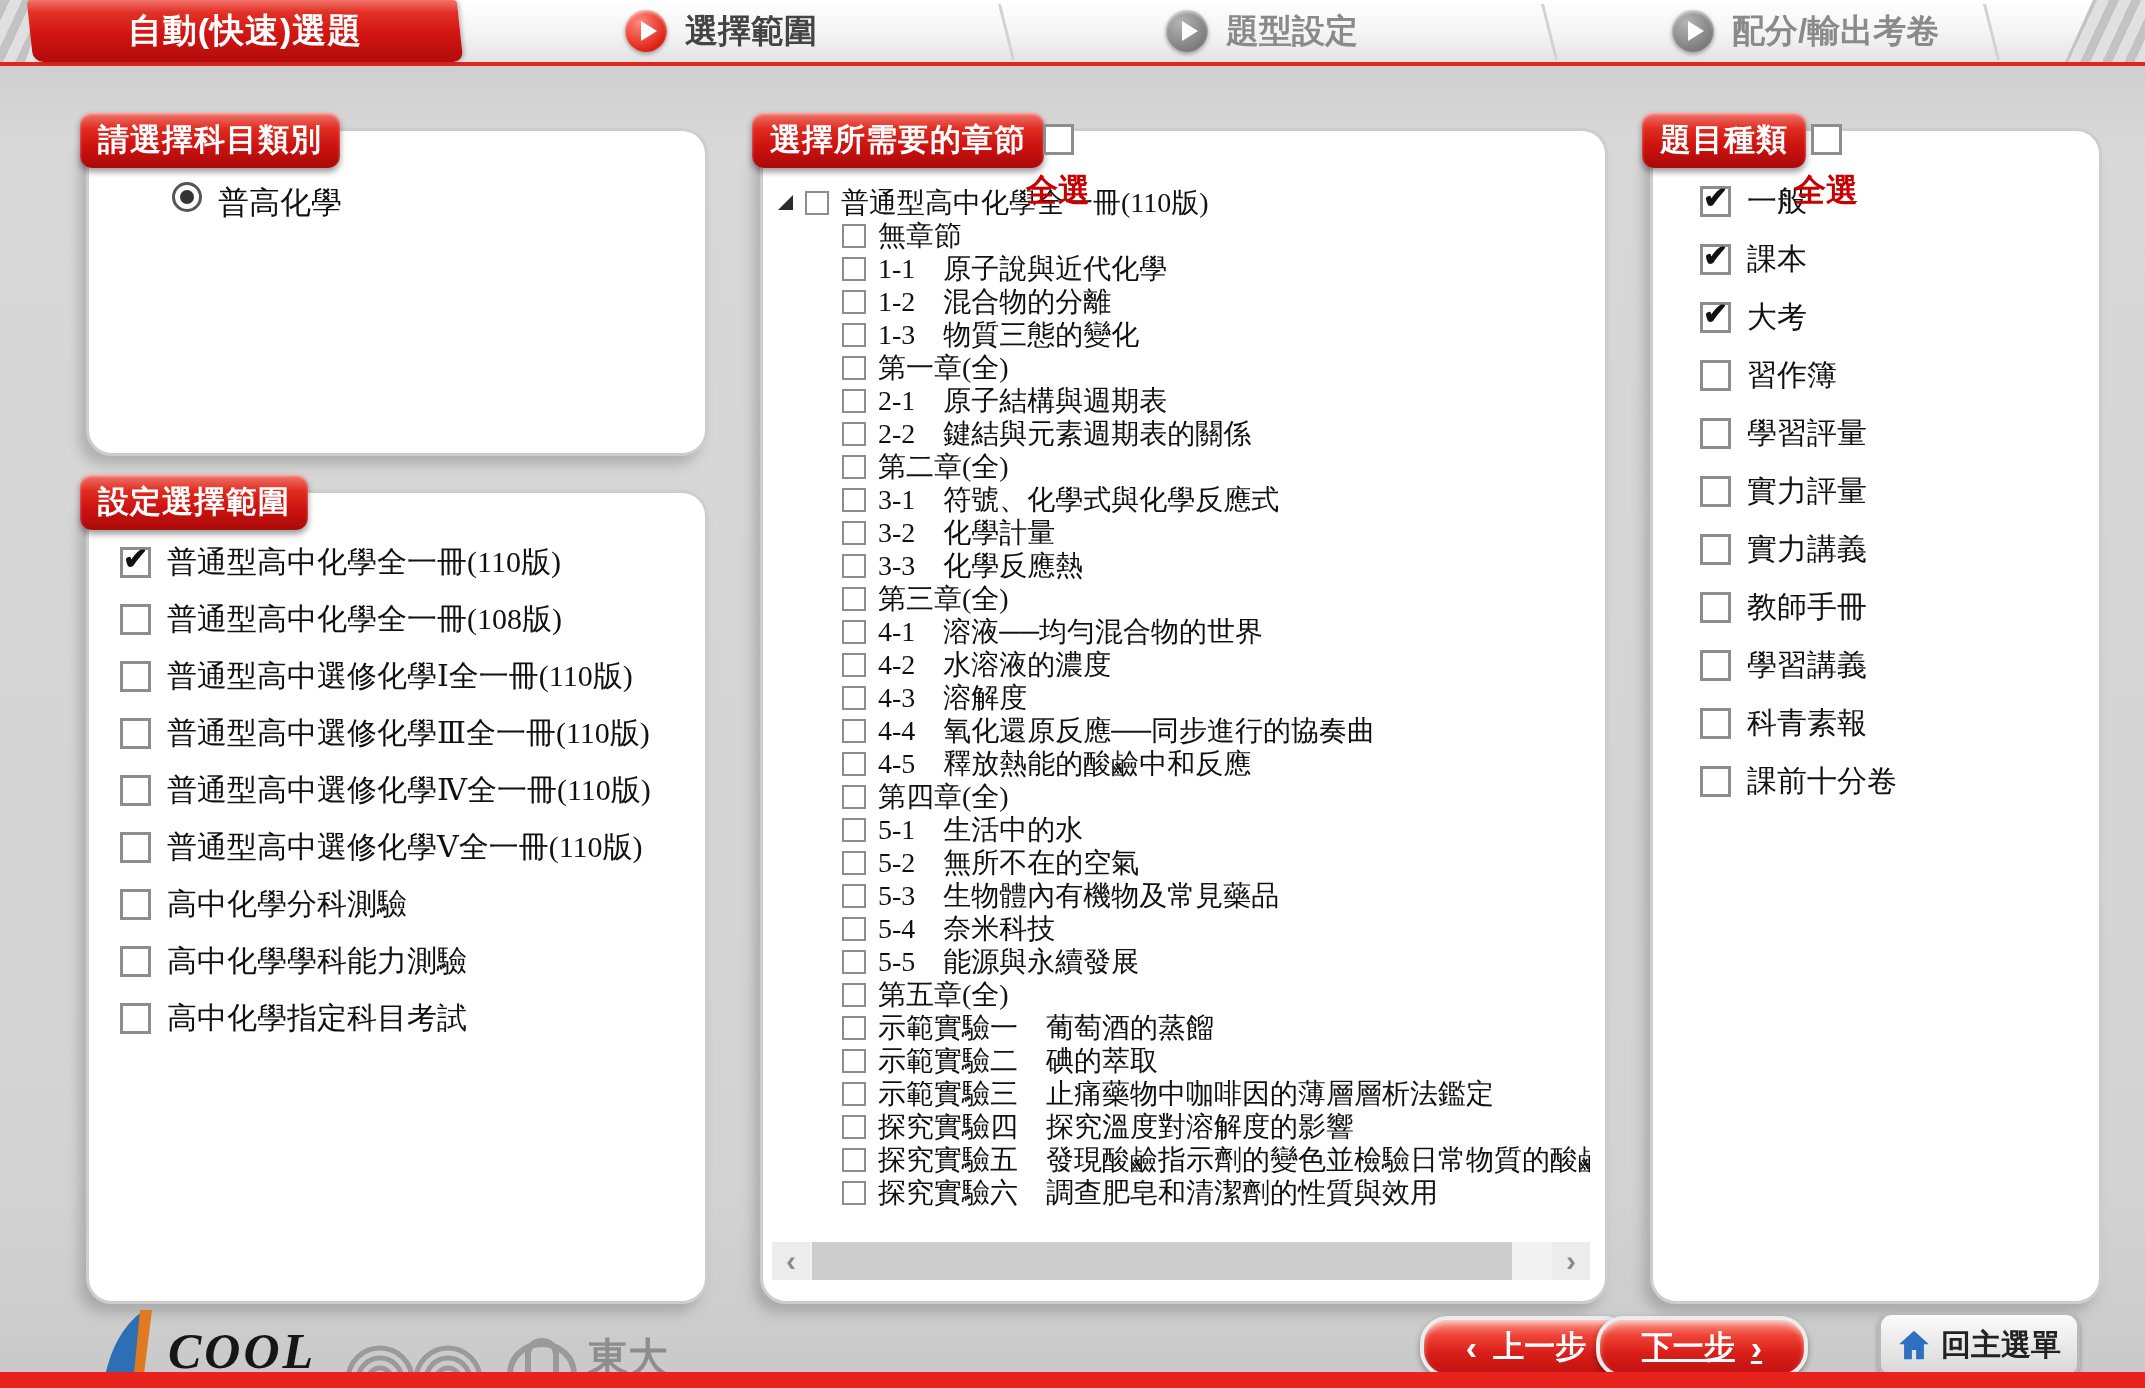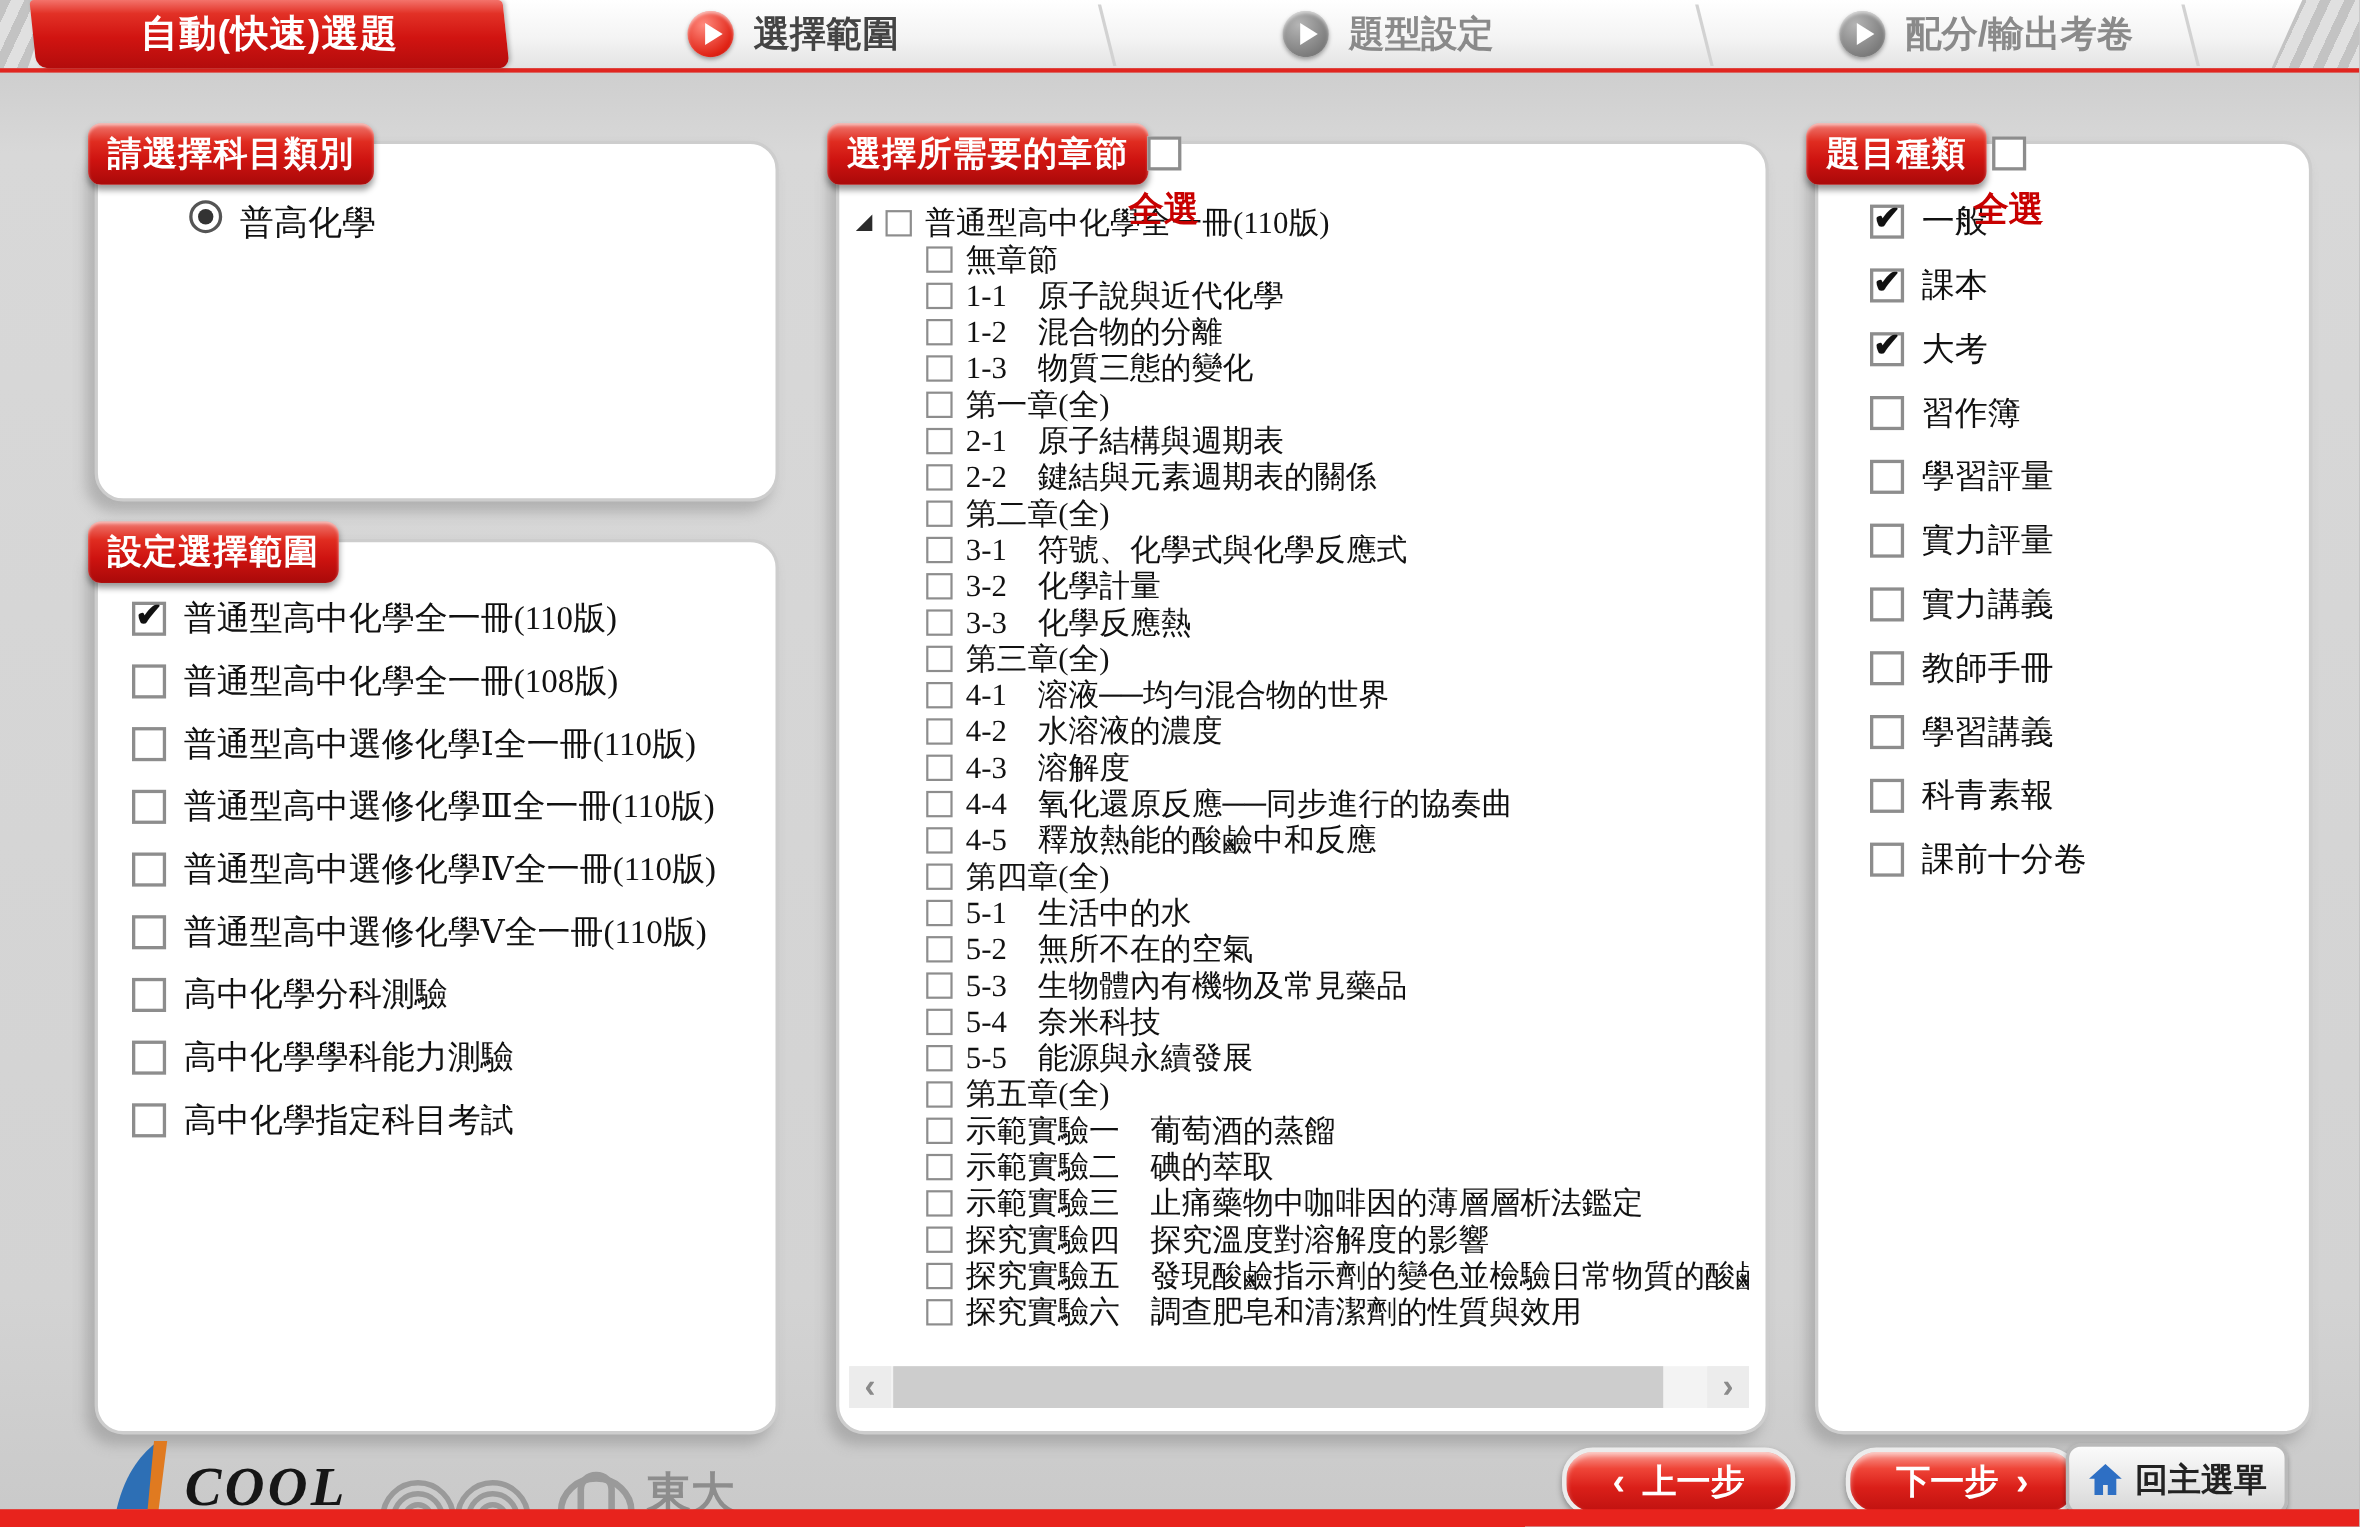--- a/index.html
+++ b/index.html
@@ -432,21 +432,21 @@
       <path d="M4 54 A32 30 0 0 1 68 54"></path>
       <path d="M22 54 L22 34 A14 13 0 0 1 50 34 L50 54"></path>
     </svg>
     <span class="word">東大</span>
   </div>
 
   <div class="btn-red" style="left:1420px;width:204px;">
     <span class="chev">‹</span>
     <span>上一步</span>
   </div>
-  <div class="btn-red" style="left:1678px;width:204px;">
+  <div class="btn-red" style="left:1596px;width:204px;text-decoration:underline;">
     <span>下一步</span>
     <span class="chev">›</span>
   </div>
   <div class="btn-home" style="left:1878px;width:196px;">
     <svg width="34" height="34" viewBox="0 0 24 24">
       <path d="M12 2 1.5 11.5 H5 V22 h5.5 v-6.5 h3 V22 H19 V11.5 h3.5 Z" fill="#2e6fc4"></path>
     </svg>
     <span>回主選單</span>
   </div>
 

